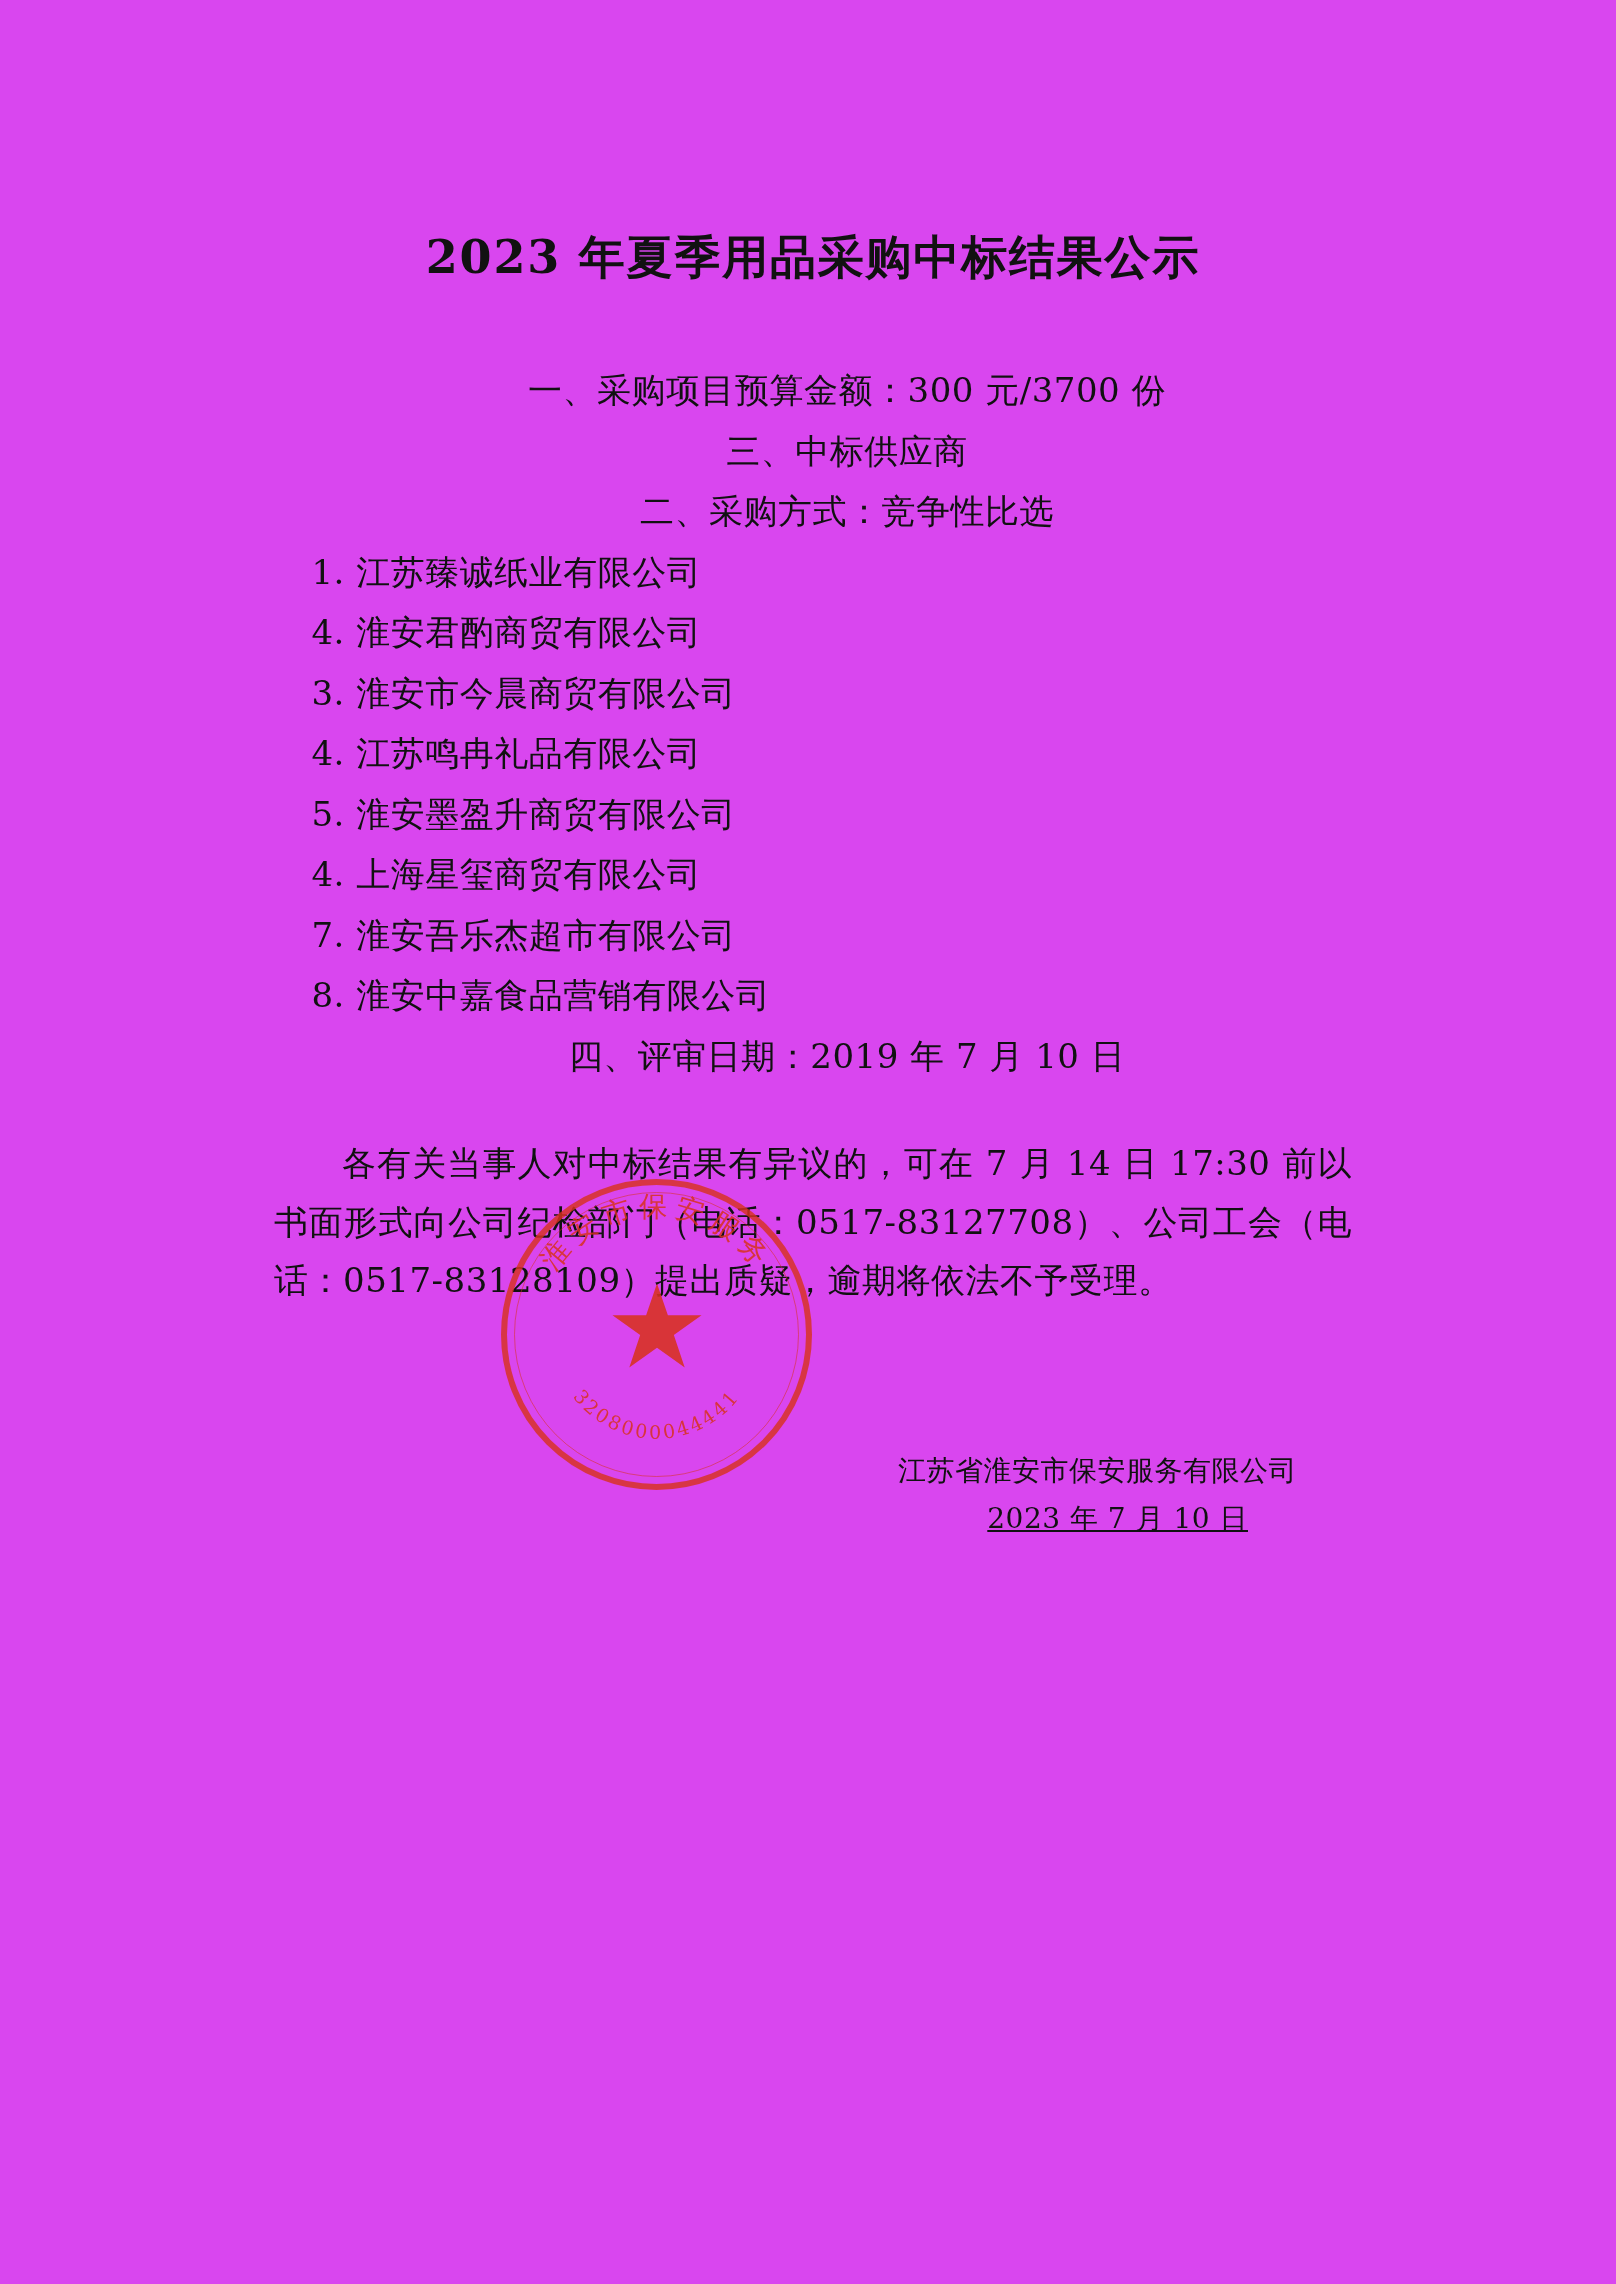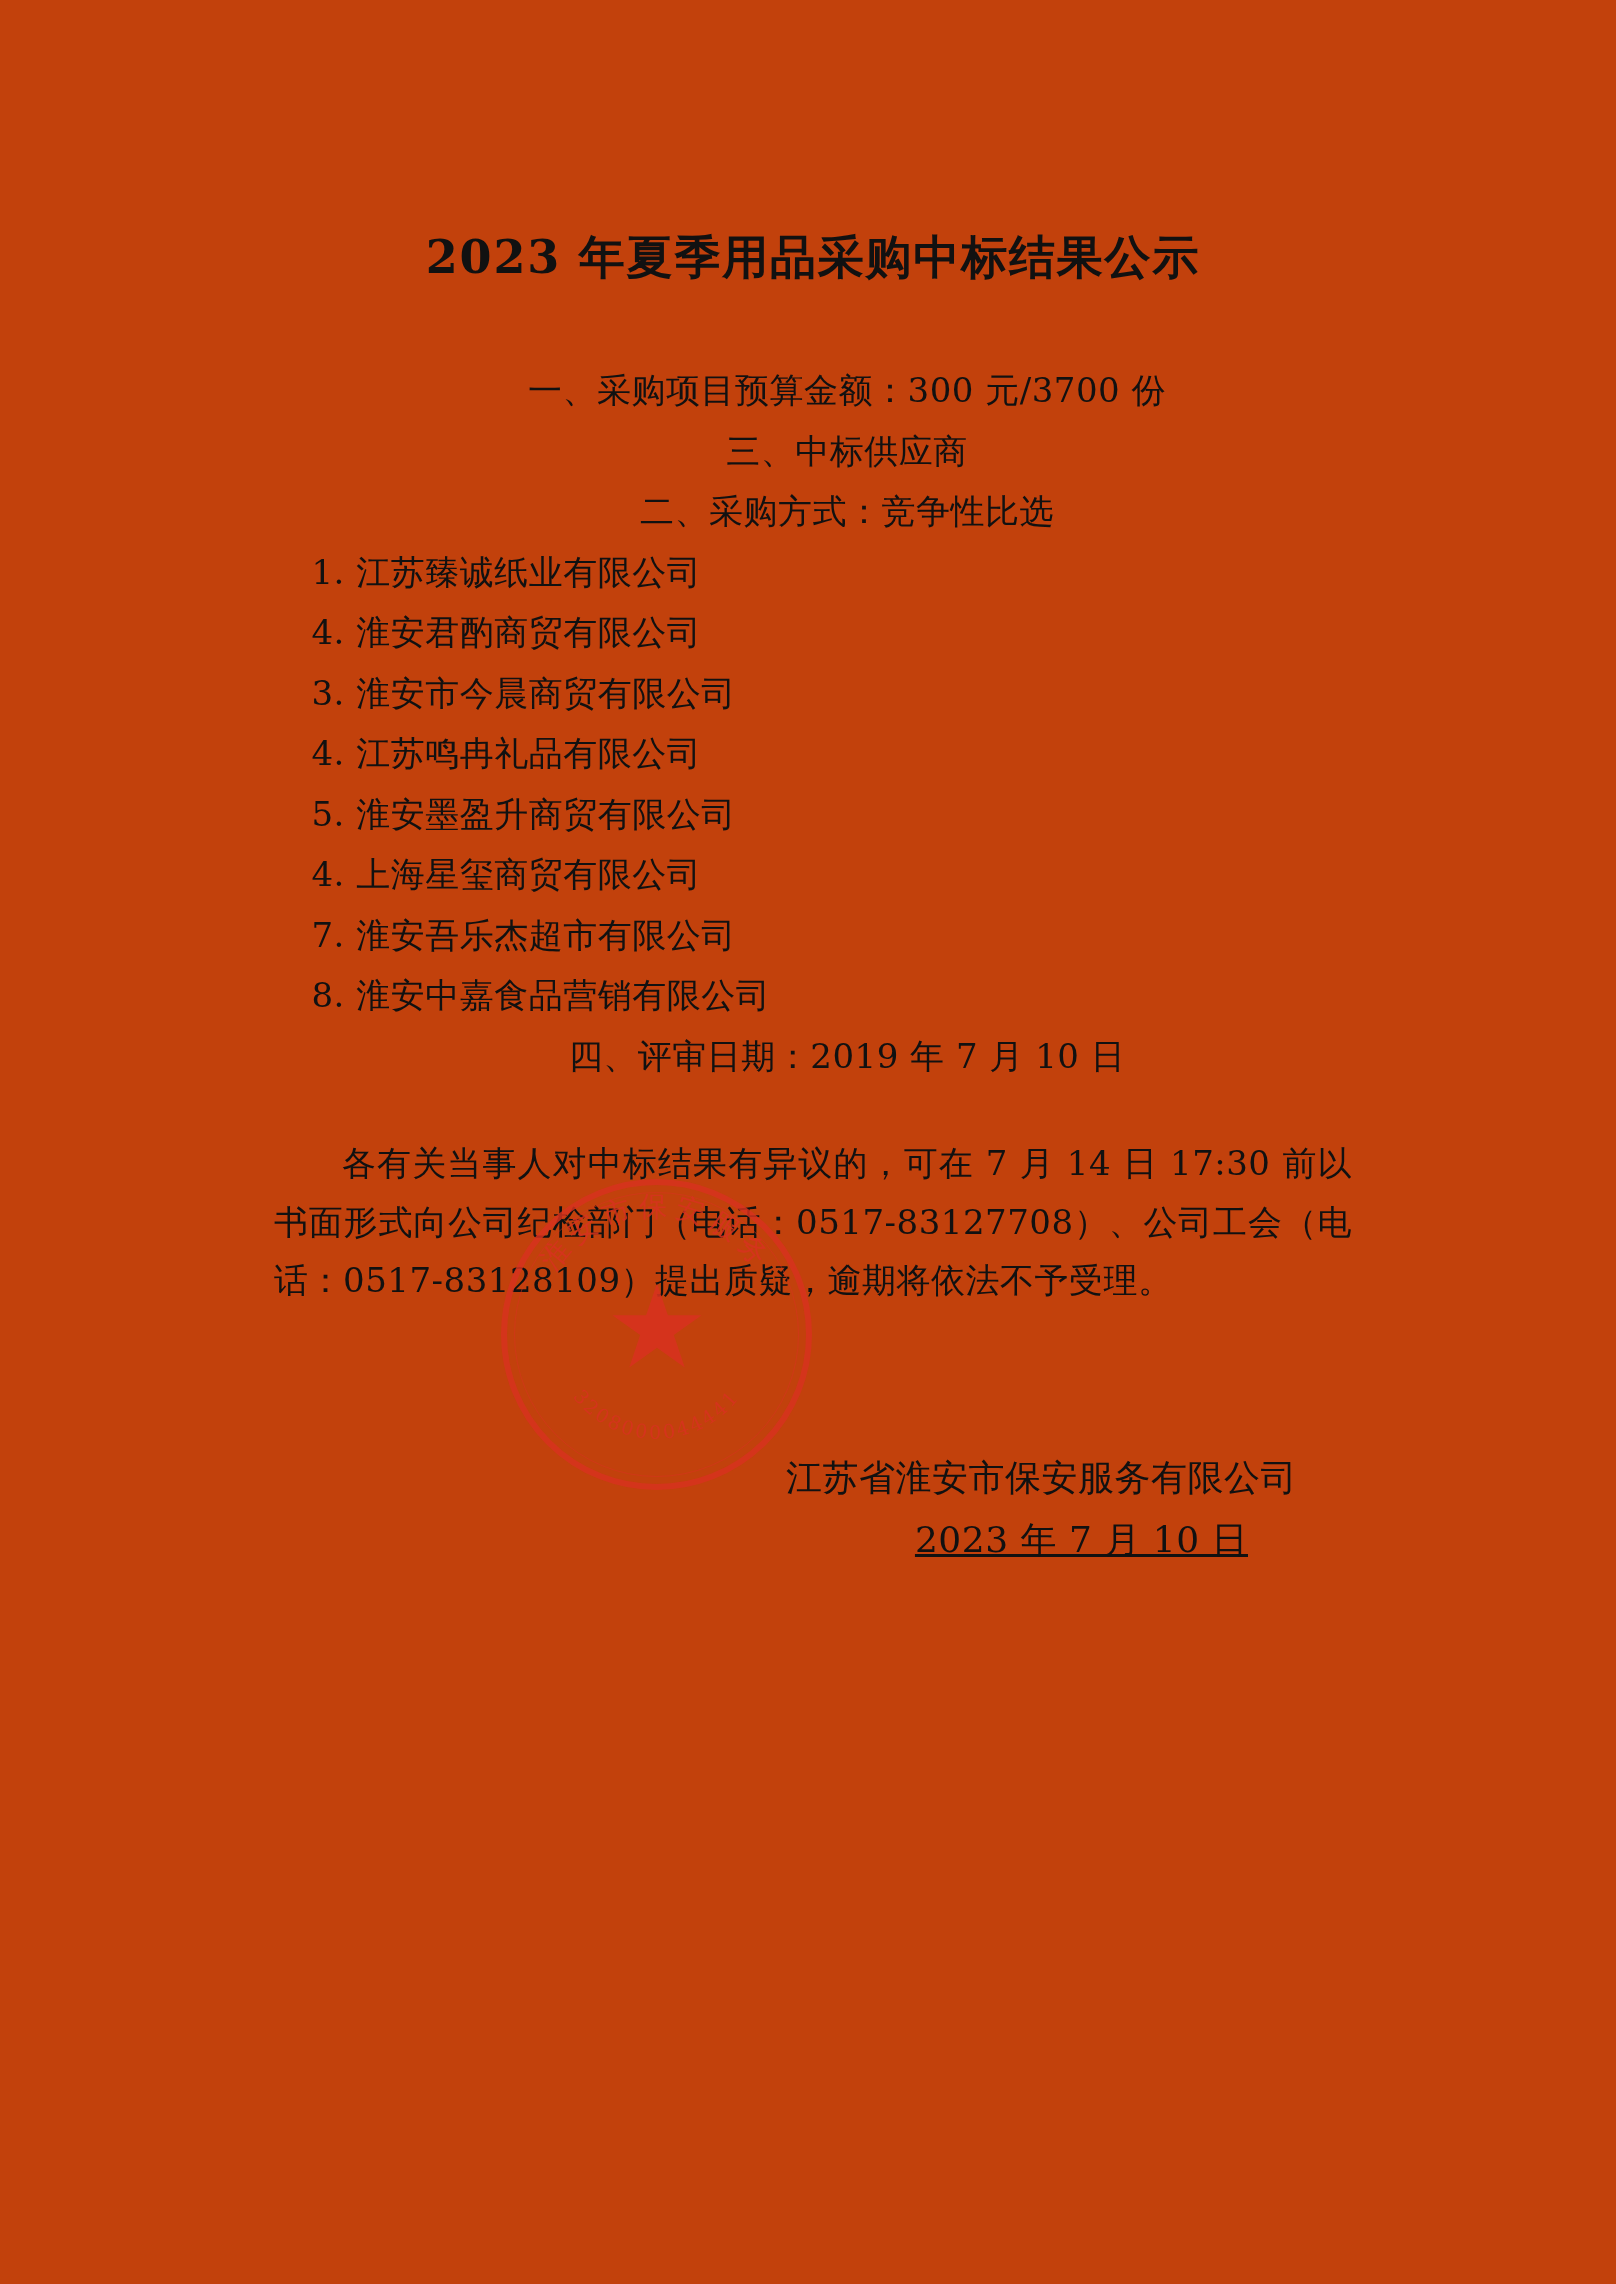--- a/index.html
+++ b/index.html
@@ -12,21 +12,21 @@
     width: 1616px;
     height: 2284px;
     position: relative;
     font-family: "DejaVu Serif", "Liberation Serif", serif;
     color: #1a1a1a;
     overflow: hidden;
   }
   .page {
     position: absolute;
     inset: 0;
-    background: #c2410c;
+    background: #d946ef;
   }
   .doc {
     position: absolute;
     left: 274px;
     top: 0;
     width: 1078px;
     height: 2284px;
   }
   .doc-title {
     margin: 0;
@@ -72,21 +72,21 @@
     text-align: justify;
     text-justify: inter-ideograph;
     text-indent: 2em;
     line-height: 1.72;
   }
   .signature {
     margin-top: 137px;
     text-align: right;
     padding-right: 55px;
     line-height: 1.72;
-    font-size: 36px;
+    font-size: 28px;
   }
   .sig-line {
     display: block;
   }
   .sig-date {
     display: block;
     padding-right: 49px;
     text-decoration: underline;
   }
   

